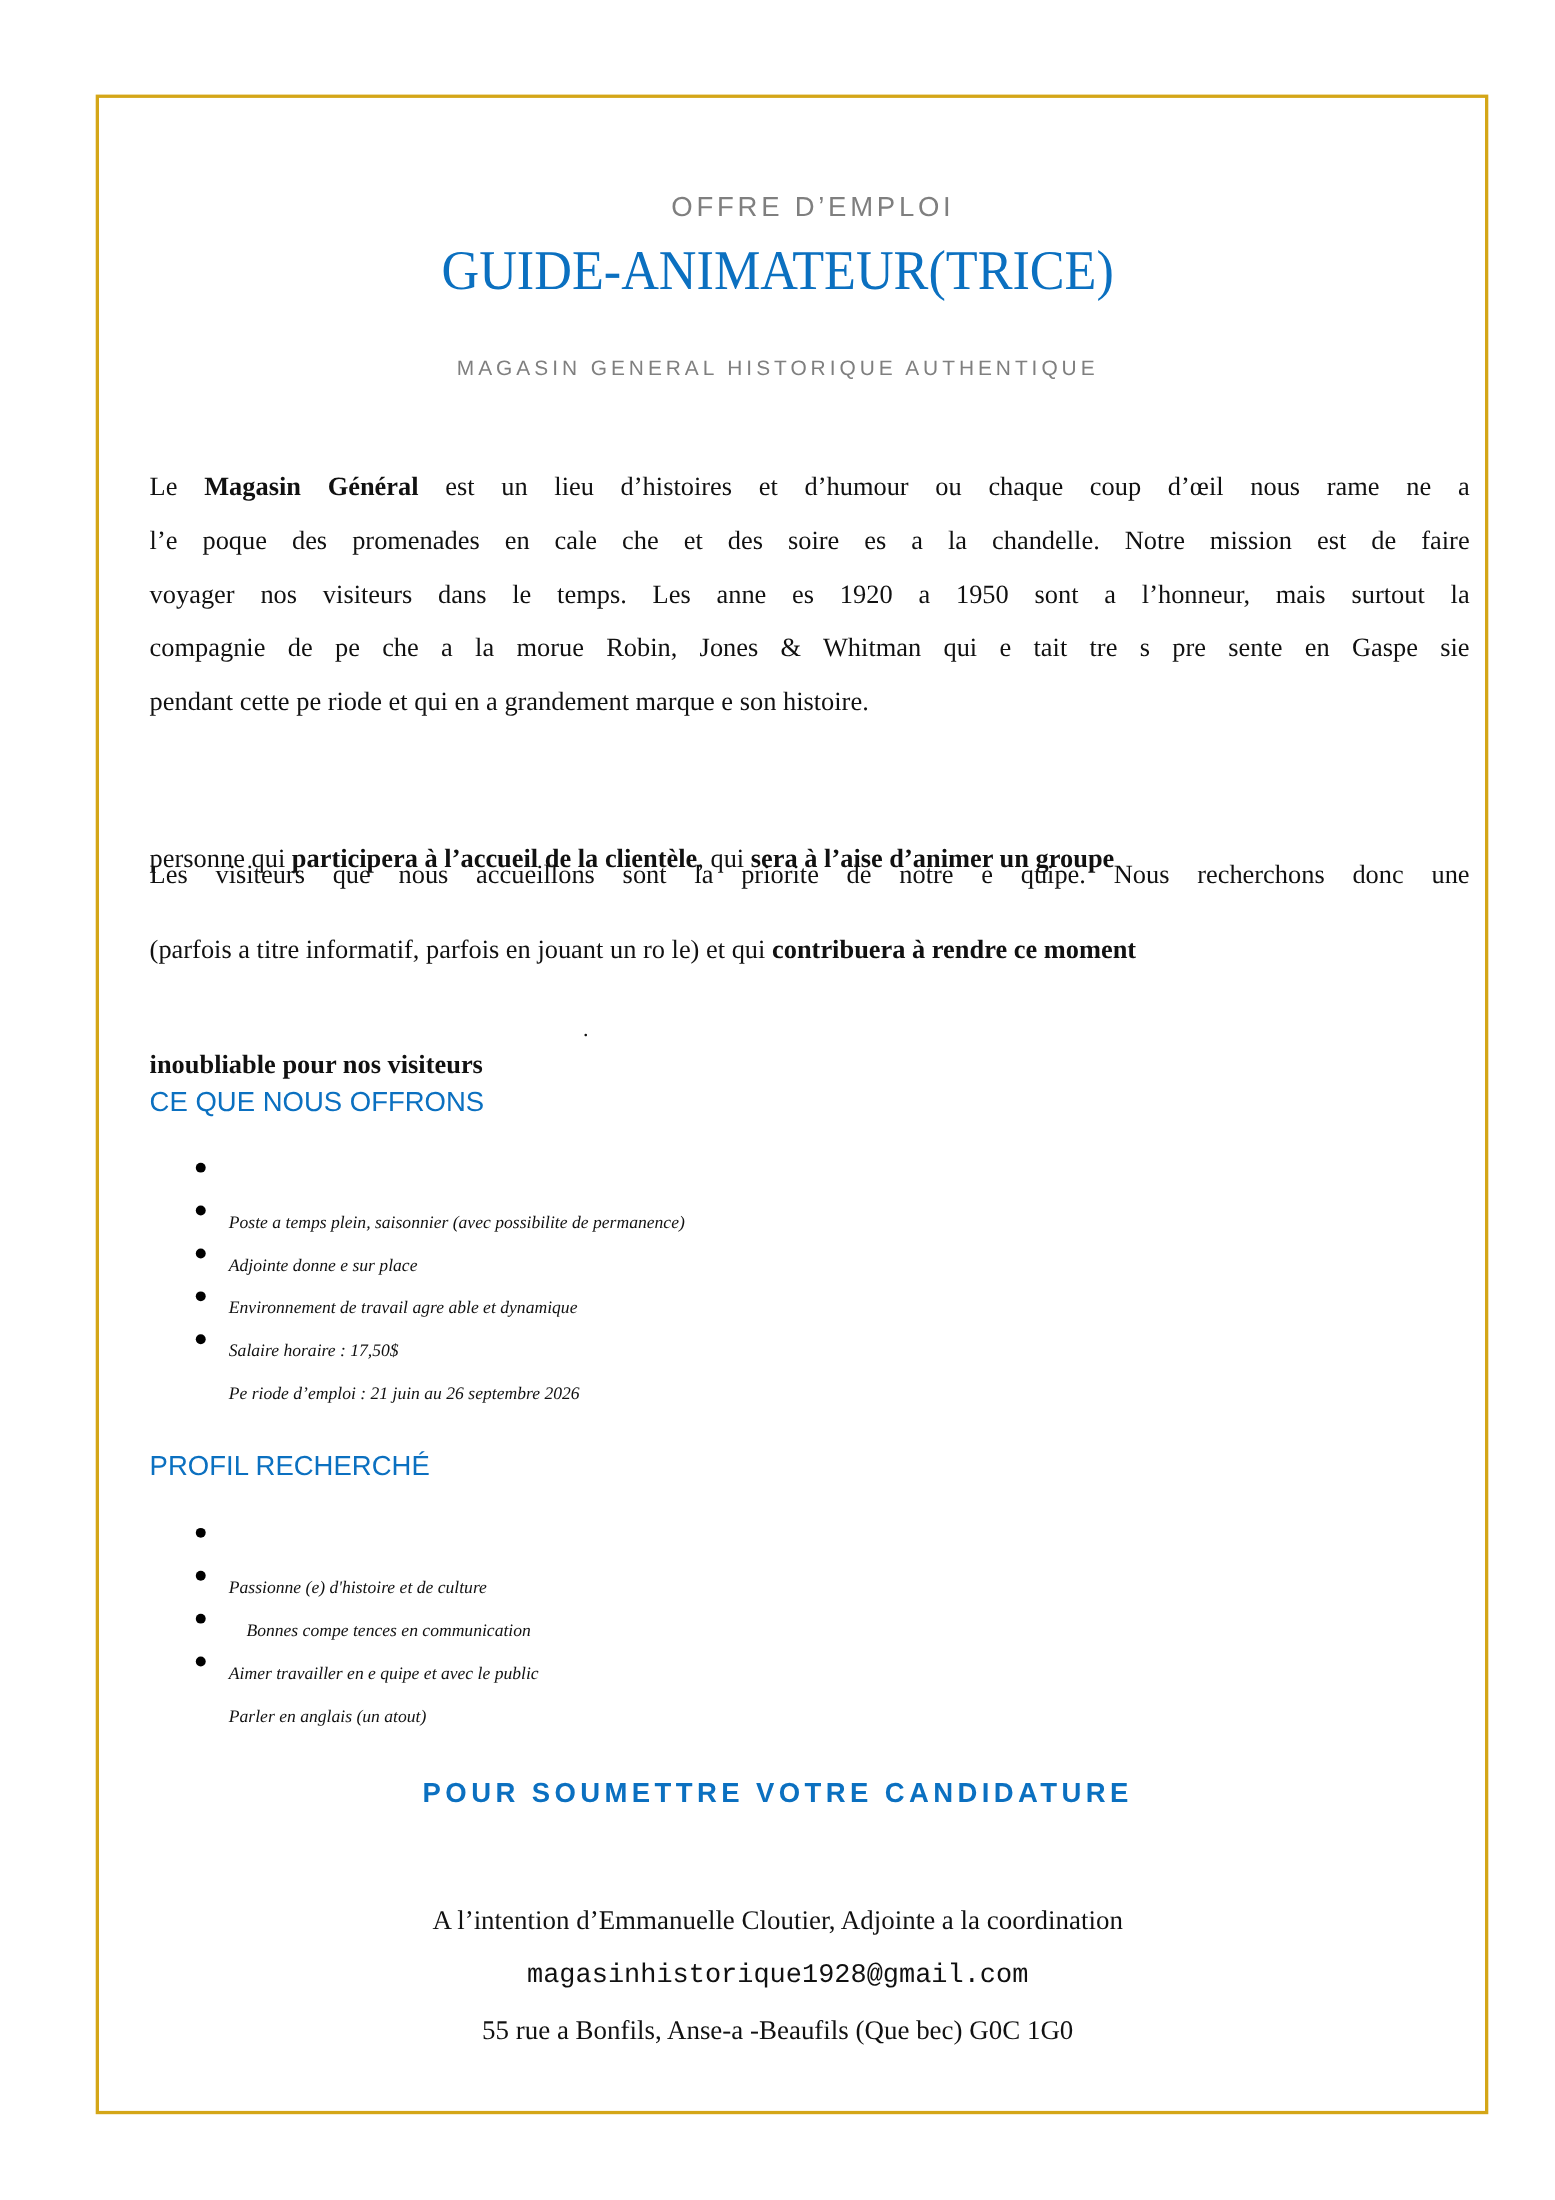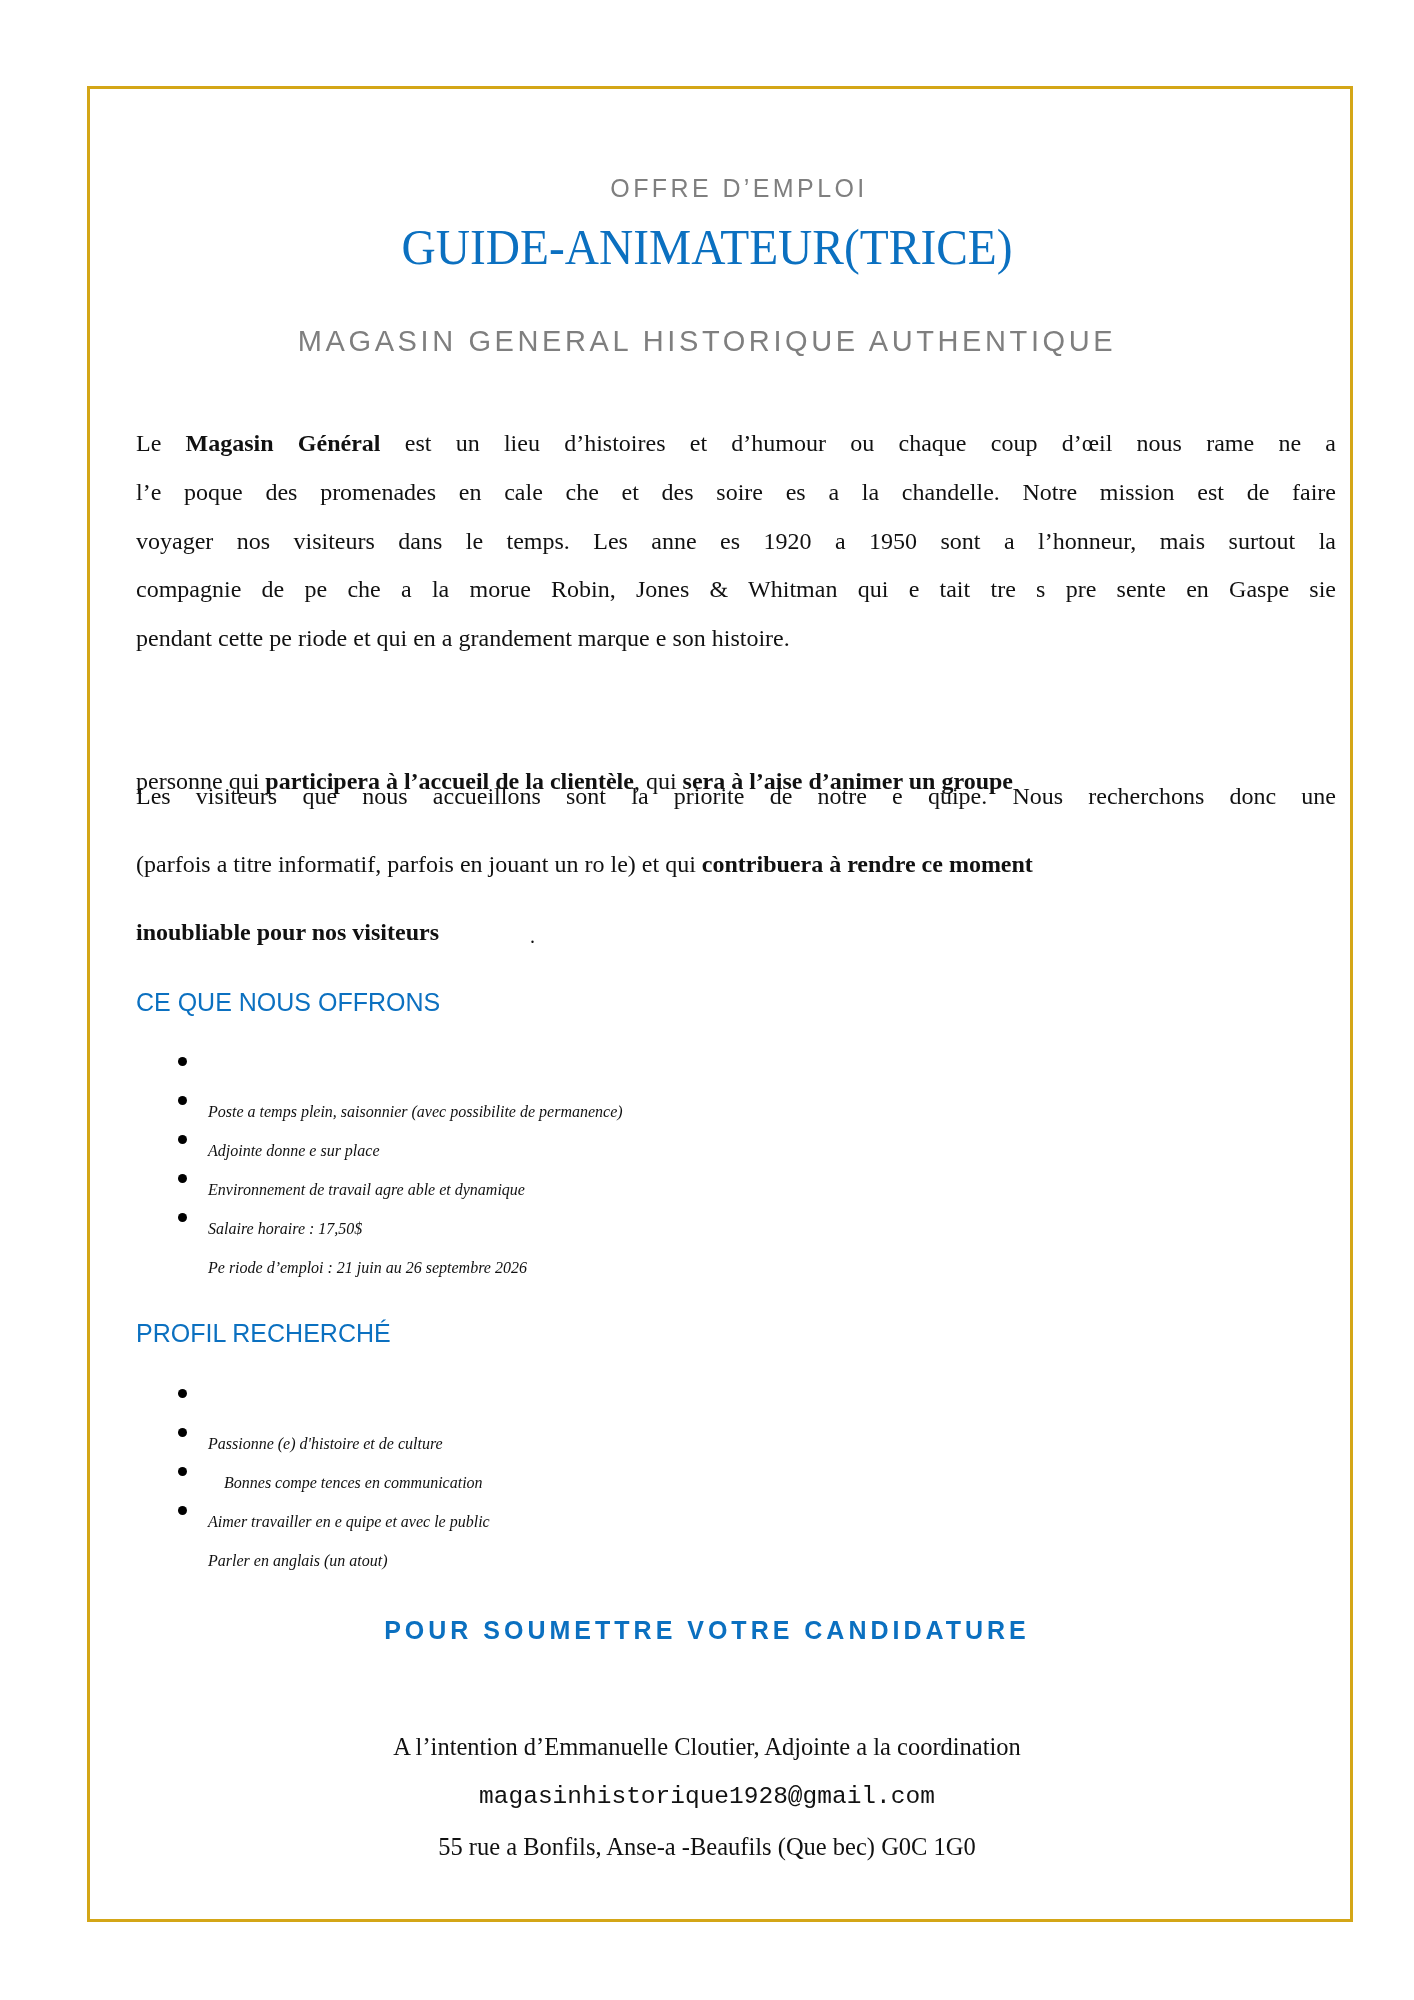--- a/index.html
+++ b/index.html
@@ -2,21 +2,21 @@
 <html><head>
 <meta charset="utf-8">
 <style>
   html, body { margin:0; padding:0; background:#ffffff; }
   body { width:1414px; height:2000px; position:relative; overflow:hidden; font-family:"Liberation Serif", serif; color:#111; }
   .frame { position:absolute; left:87px; top:86px; width:1266px; height:1836px; border:3px solid #d4a617; box-sizing:border-box; }
   .abs { position:absolute; white-space:nowrap; }
   .center { left:0; width:1414px; text-align:center; }
   .kicker { top:174px; font-family:"Liberation Sans", sans-serif; font-size:25px; letter-spacing:3.4px; color:#7f7f7f;padding-left:32px; }
   .title { top:218px; font-family:"Liberation Serif", serif; font-size:51px; color:#0b70c0; letter-spacing:0px; transform:scaleX(0.93); transform-origin:center; }
-  .subtitle { top:325px; font-family:"Liberation Sans", sans-serif; font-size:29px; letter-spacing:3.6px; color:#7f7f7f; }
+  .subtitle { top:325px; font-family:"Liberation Sans", sans-serif; font-size:19px; letter-spacing:3.6px; color:#7f7f7f; }
   .body-text { font-family:"Liberation Serif", serif; font-size:24px; color:#111; }
   .para { position:absolute; left:136px; width:1200px; }
   .para .line { position:absolute; left:0; white-space:nowrap; }
   .justify { width:1200px; text-align:justify; text-align-last:justify; }
   b { font-weight:bold; }
   .section-head { position:absolute; left:136px; font-family:"Liberation Sans", sans-serif; font-size:25px; color:#0b70c0; }
   .bullet { position:absolute; left:178px; width:9px; height:9px; border-radius:50%; background:#000; }
   .item { position:absolute; left:208px; white-space:nowrap; font-family:"Liberation Serif", serif; font-size:16px; color:#111;font-style:italic; }
   .cta { top:1616px; font-family:"Liberation Sans", sans-serif; font-weight:bold; font-size:25px; letter-spacing:4px; color:#0b70c0; }
   .contact { font-family:"Liberation Serif", serif; font-size:24.5px; color:#111; }
@@ -36,21 +36,21 @@
   <div class="line justify" style="top:479px;">l’e poque des promenades en cale che et des soire es a  la chandelle. Notre mission est de faire</div>
   <div class="line justify" style="top:528px;">voyager nos visiteurs dans le temps. Les anne es 1920 a  1950 sont a  l’honneur, mais surtout la</div>
   <div class="line justify" style="top:576px;">compagnie de pe che a  la morue Robin, Jones &amp; Whitman qui e tait tre s pre sente en Gaspe sie</div>
   <div class="line" style="top:625px;">pendant cette pe riode et qui en a grandement marque e son histoire.</div>
 </div>
 
 <div class="para body-text" style="top:0;">
   <div class="line" style="top:768px;"><span>personne qui </span><b>participera à l’accueil de la clientèle</b><span>, qui </span><b>sera à l’aise d’animer un groupe</b></div>
   <div class="line justify" style="top:783px;">Les visiteurs que nous accueillons sont la priorite  de notre e quipe. Nous recherchons donc une</div>
   <div class="line" style="top:851px;"><span>(parfois a  titre informatif, parfois en jouant un ro le) et qui </span><b>contribuera à rendre ce moment</b></div>
-  <div class="line" style="top:919px;text-align:center;"><b>inoubliable pour nos visiteurs</b></div>
+  <div class="line" style="top:955px;text-align:center;"><b>inoubliable pour nos visiteurs</b></div>
 </div>
 <span class="period">.</span>
 
 <div class="section-head" style="top:988px;">CE QUE NOUS OFFRONS</div>
 <div id="offers-bullets">
     <span class="bullet" style="top: 1057px;"></span>
     <span class="bullet" style="top: 1096px;"></span>
     <span class="bullet" style="top: 1135px;"></span>
     <span class="bullet" style="top: 1174px;"></span>
     <span class="bullet" style="top: 1213px;"></span>

